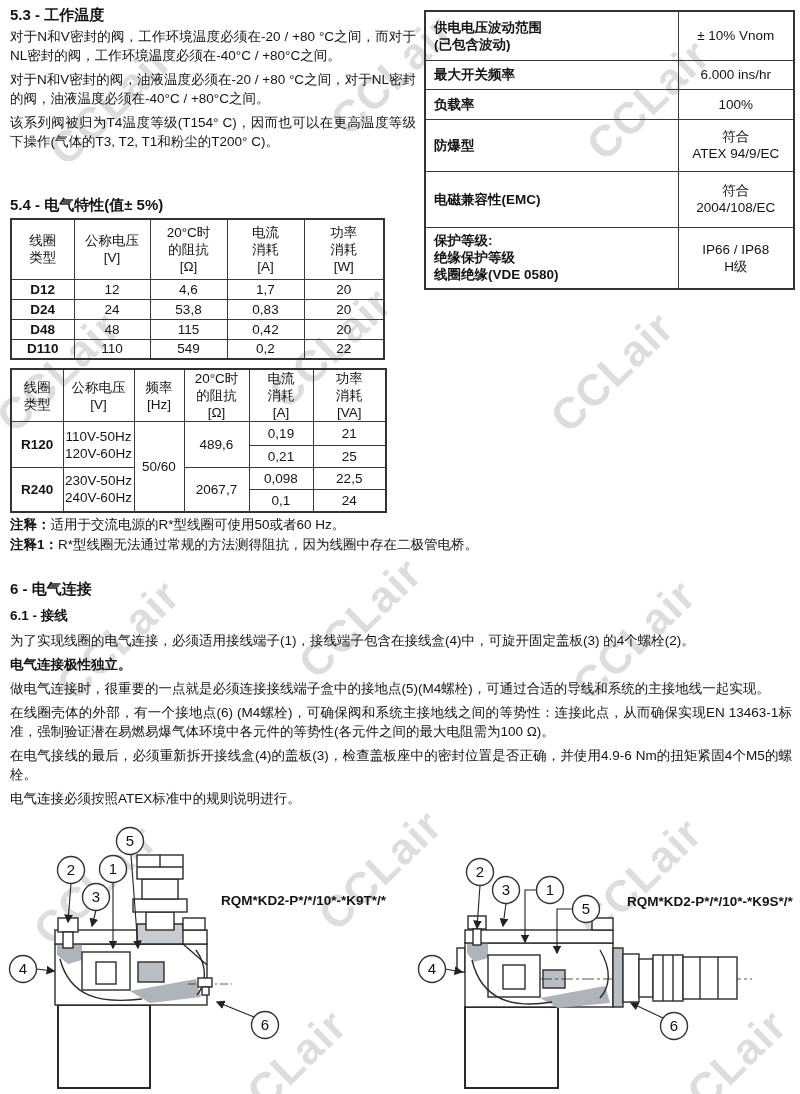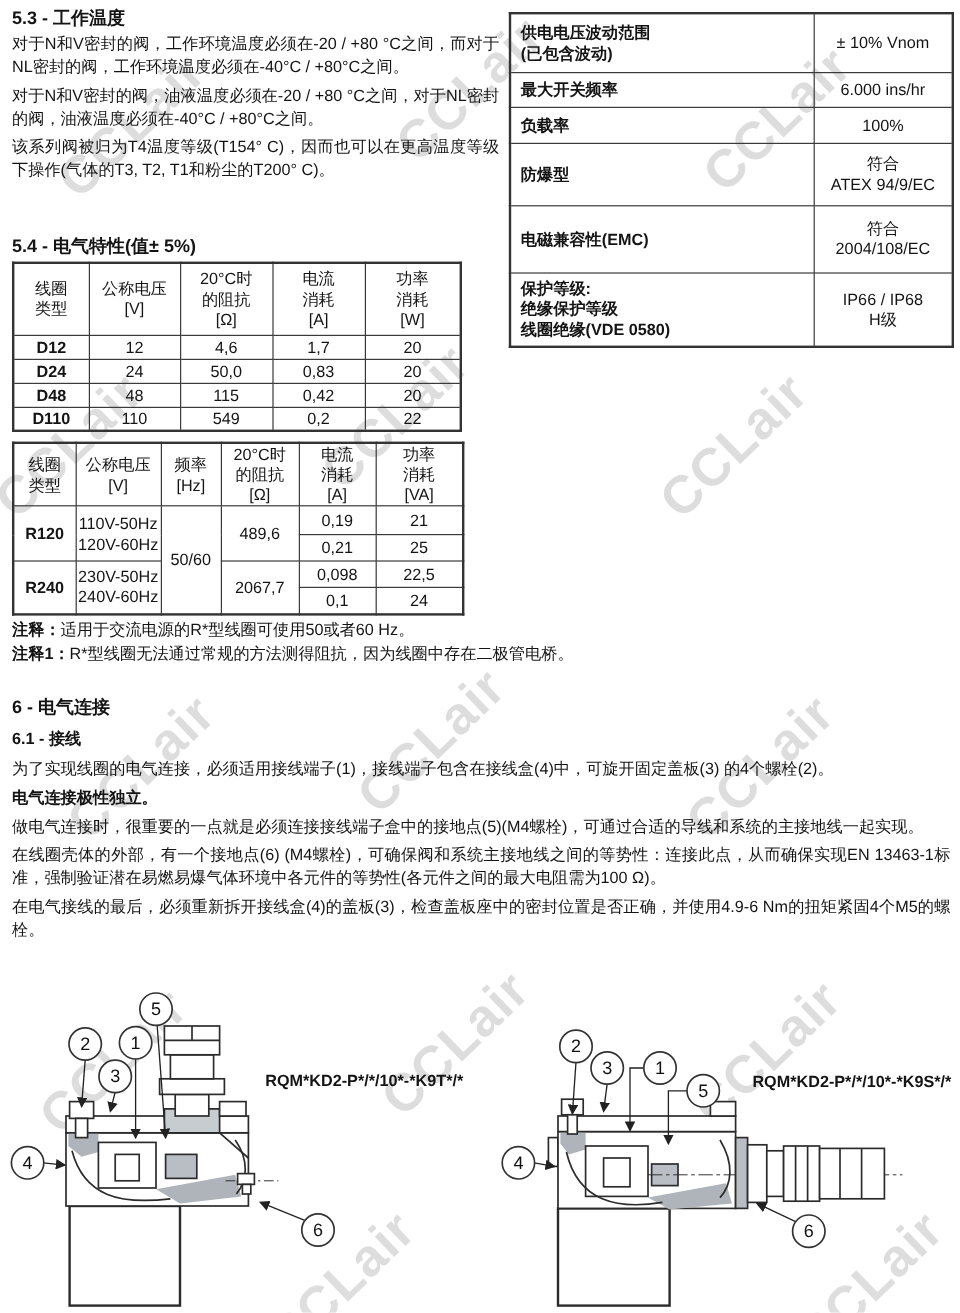--- a/index.html
+++ b/index.html
@@ -122,21 +122,21 @@
     <tr style="height:20px">
       <td class="b">D12</td>
       <td>12</td>
       <td>4,6</td>
       <td>1,7</td>
       <td>20</td>
     </tr>
     <tr style="height:20px">
       <td class="b">D24</td>
       <td>24</td>
-      <td>50,0</td>
+      <td>53,8</td>
       <td>0,83</td>
       <td>20</td>
     </tr>
     <tr style="height:20px">
       <td class="b">D48</td>
       <td>48</td>
       <td>115</td>
       <td>0,42</td>
       <td>20</td>
     </tr>
@@ -211,20 +211,21 @@
   </div>
 
   <div class="flow" style="left:10px;top:580px;width:782px">
     <h2 class="h-sec h-big">6 - 电气连接</h2>
     <h3 class="h-sub">6.1 - 接线</h3>
     <p>为了实现线圈的电气连接，必须适用接线端子(1)，接线端子包含在接线盒(4)中，可旋开固定盖板(3) 的4个螺栓(2)。</p>
     <p class="b">电气连接极性独立。</p>
     <p>做电气连接时，很重要的一点就是必须连接接线端子盒中的接地点(5)(M4螺栓)，可通过合适的导线和系统的主接地线一起实现。</p>
     <p>在线圈壳体的外部，有一个接地点(6) (M4螺栓)，可确保阀和系统主接地线之间的等势性：连接此点，从而确保实现EN 13463-1标准，强制验证潜在易燃易爆气体环境中各元件的等势性(各元件之间的最大电阻需为100 Ω)。</p>
     <p>在电气接线的最后，必须重新拆开接线盒(4)的盖板(3)，检查盖板座中的密封位置是否正确，并使用4.9-6 Nm的扭矩紧固4个M5的螺栓。</p>
+    <p>电气连接必须按照ATEX标准中的规则说明进行。</p>
   </div>
 
   <svg style="left:0;top:812px" width="400" height="282" viewBox="0 0 400 282">
     <defs>
       <marker id="arwL" viewBox="0 0 10 10" refX="8.5" refY="5" markerWidth="8" markerHeight="8" orient="auto-start-reverse">
         <path d="M0,0L10,5L0,10z" fill="#222"></path>
       </marker>
     </defs>
     <g stroke="#2b2b2b" stroke-width="1.4" fill="none">
       <rect x="58" y="193" width="92" height="83" fill="#fff" stroke-width="2"></rect>

